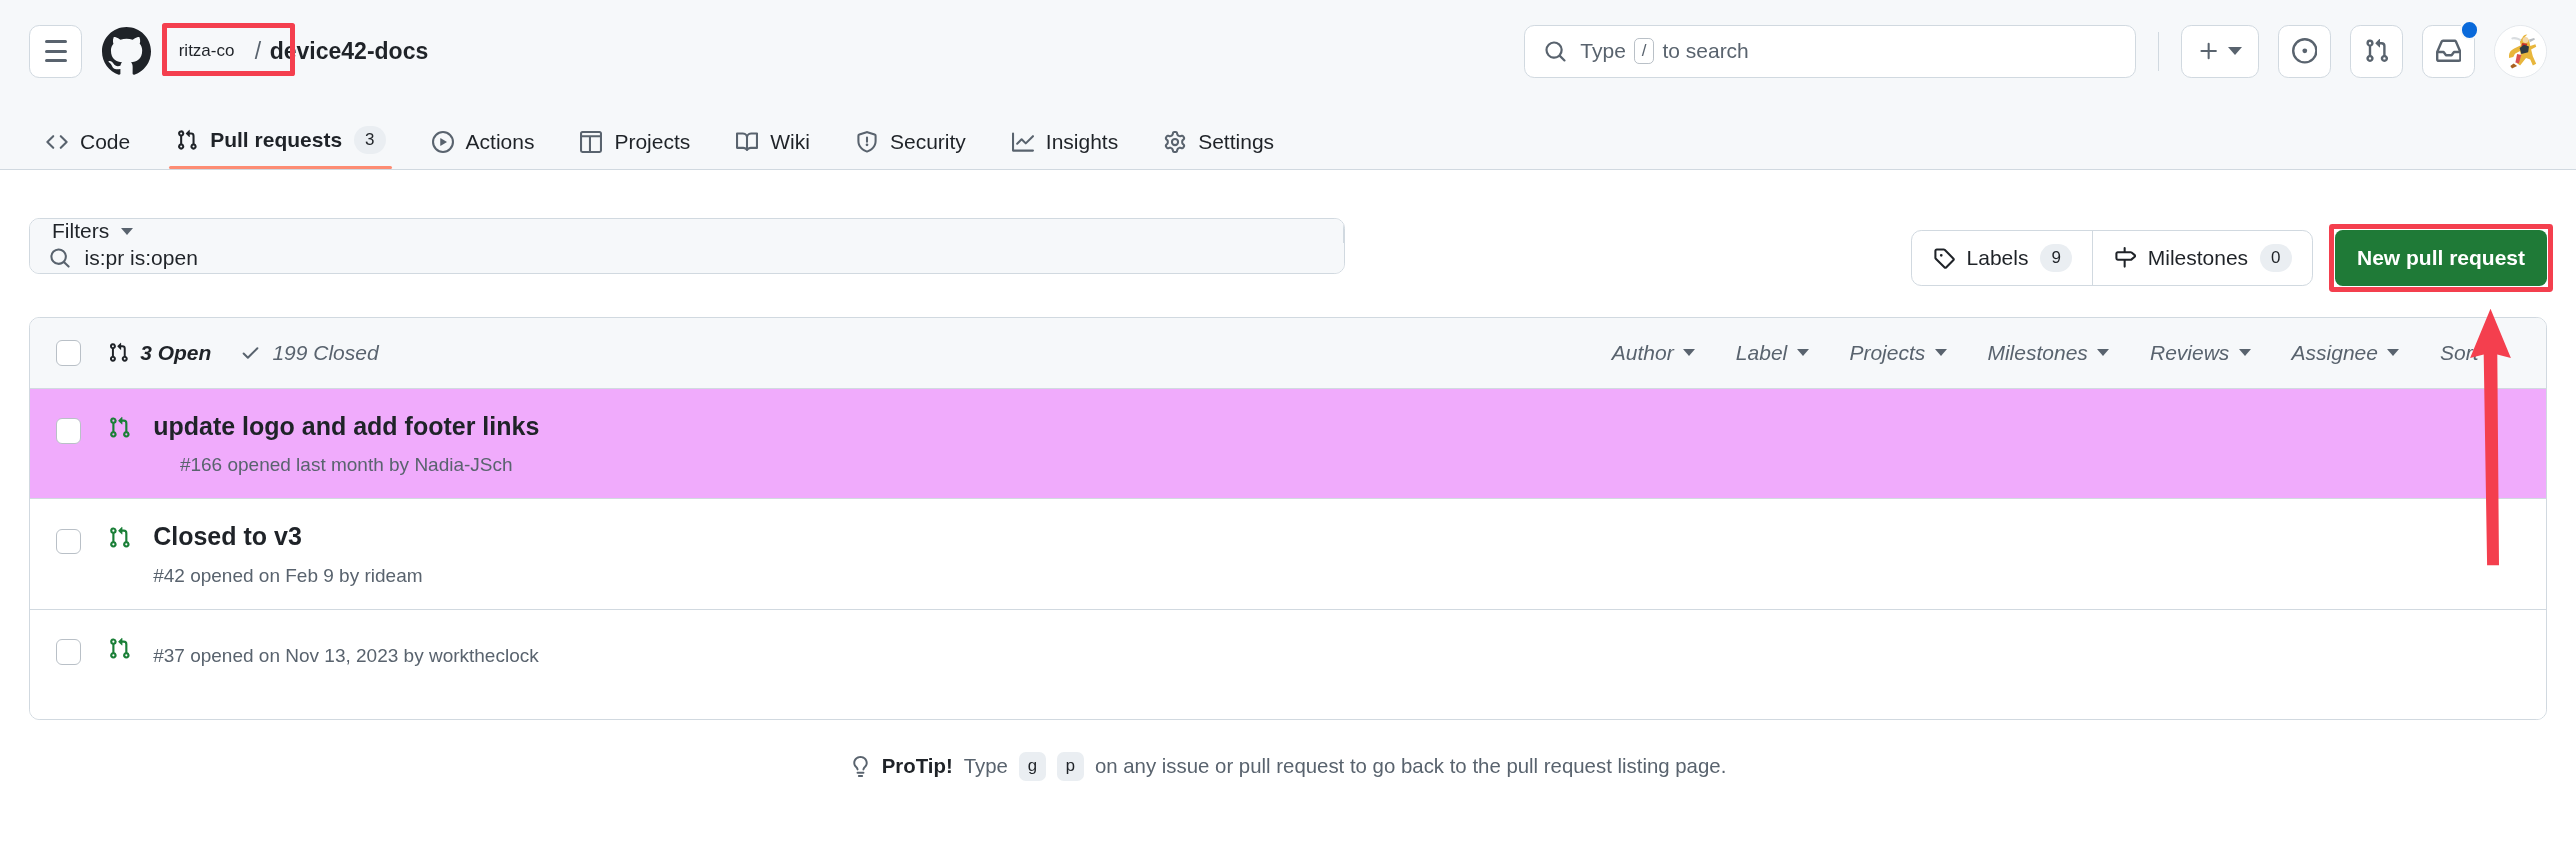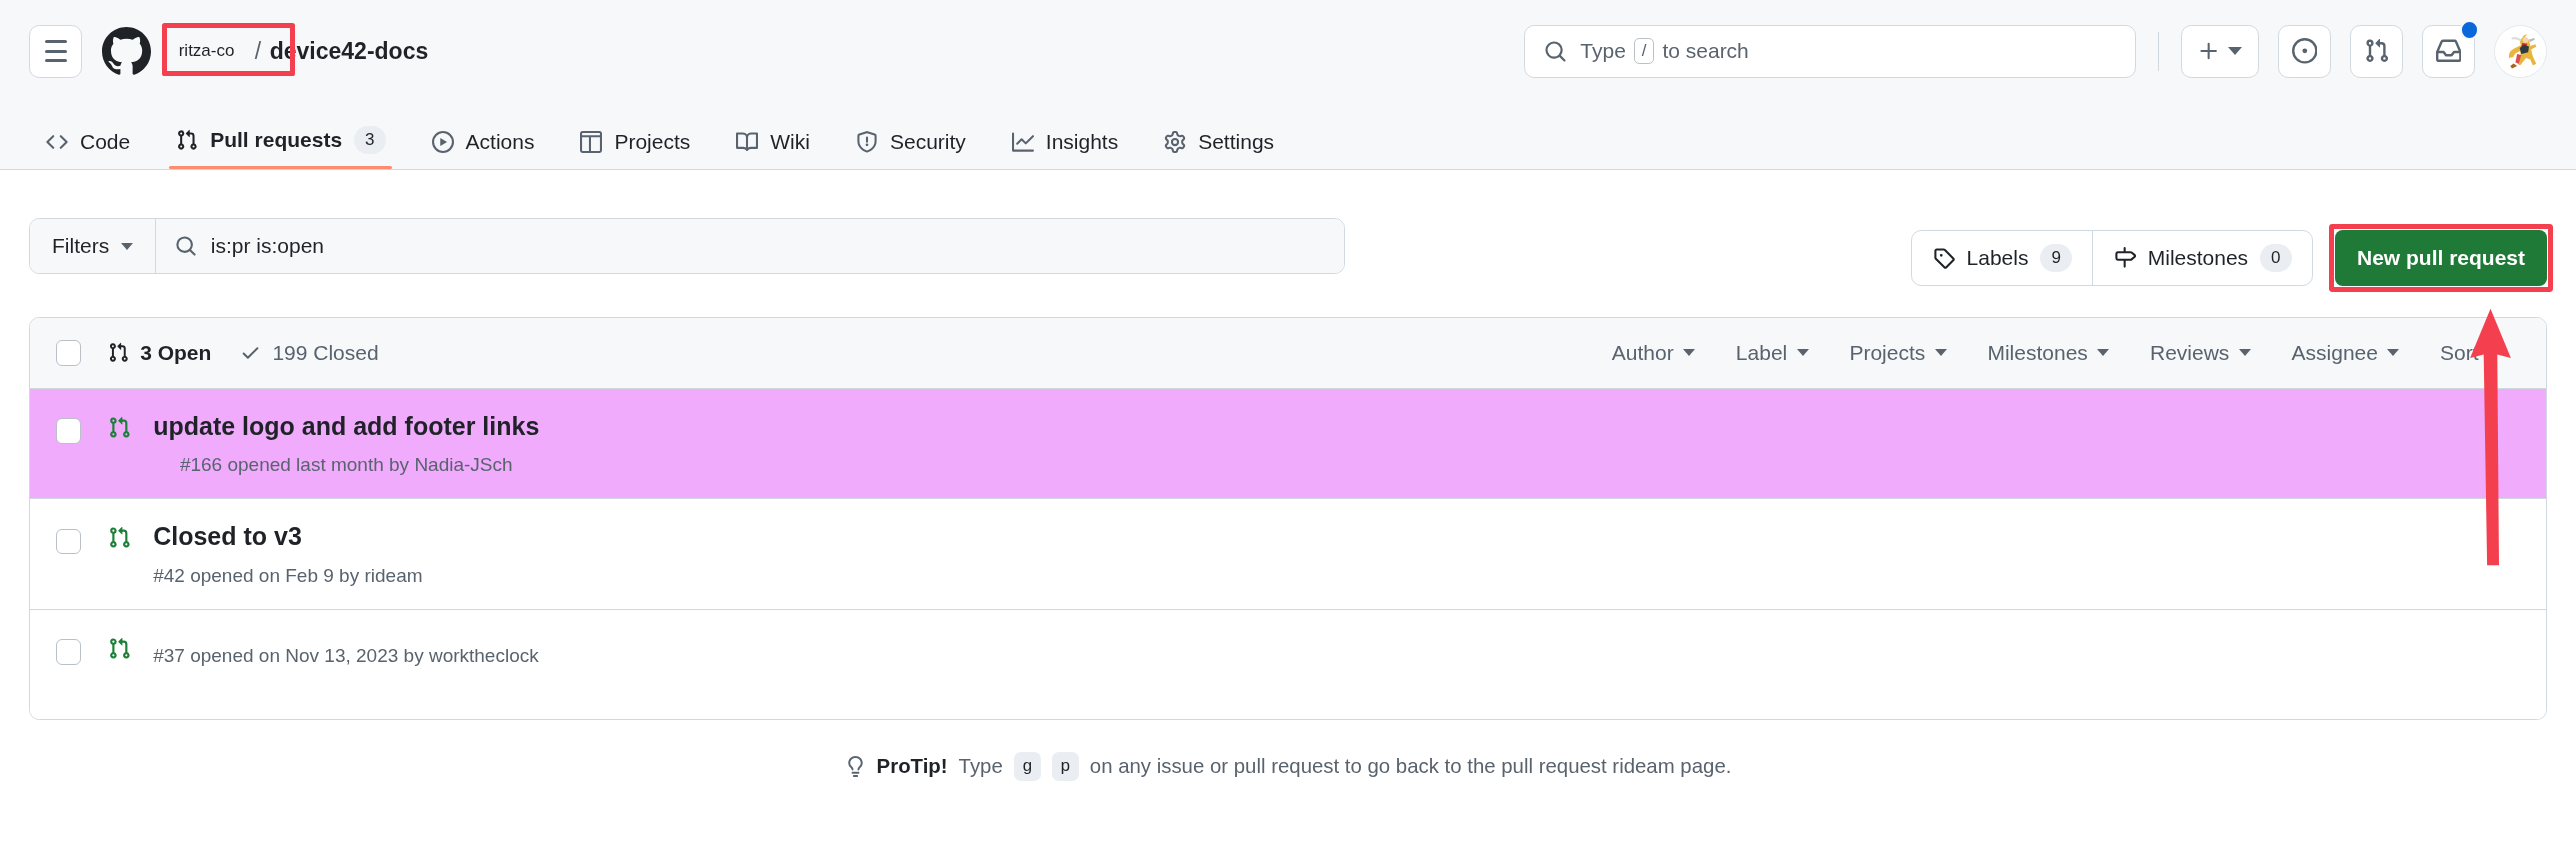--- a/index.html
+++ b/index.html
@@ -100,21 +100,21 @@
   }
 
   
   .main { padding: 0 29px; }
   .filterbar {
     display: flex; align-items: center; margin-top: 36px; position: relative;
   }
   .filters-group {
     display: flex; align-items: stretch; height: 56px;
     border: 1.3px solid #d1d9e0; border-radius: 10.2px; overflow: hidden;
-    width: 1316px; background: #ffffff;
+    width: 1316px; background: #ffffff; flex-direction: column;
   }
   .filters-btn {
     display: flex; align-items: center; gap: 12px; padding: 0 22px;
     background: #f6f8fa; border-right: 1.3px solid #d1d9e0;
     font-size: 21px; color: #1f2328; cursor: pointer; white-space: nowrap;
   }
   .filters-input {
     flex: 1; display: flex; align-items: center; gap: 13.6px; padding: 0 19px;
     background: #f6f8fa; font-size: 21px; color: #1f2328; cursor: text;
   }
@@ -148,21 +148,21 @@
     pointer-events: none; z-index: 30;
   }
 
   
   .list {
     margin-top: 31px; border: 1.3px solid #d1d9e0; border-radius: 10.2px;
     overflow: hidden; background: #ffffff;
   }
   .list-head {
     background: #f6f8fa; display: flex; align-items: center;
-    padding: 22px 25.6px; border-bottom: 1.3px solid #d1d9e0; gap: 0;
+    padding: 22px 25.6px; border-bottom: 1.3px solid #d1d9e0; gap: 0; font-style: italic;
   }
   .cb {
     width: 25.6px; height: 25.6px; border: 1.3px solid #b9c0c7; border-radius: 6px;
     background: #ffffff; flex: 0 0 auto; cursor: pointer;
   }
   .state-group { display: flex; align-items: center; gap: 29px; margin-left: 27px; }
   .state { display: flex; align-items: center; gap: 11px; font-size: 21px; cursor: pointer; white-space: nowrap; }
   .state.open { color: #1f2328; font-weight: bold; }
   .state.closed { color: #59636e; }
   .head-filters { margin-left: auto; display: flex; align-items: center; gap: 0; }
@@ -488,17 +488,17 @@
   </div>
 
   <div class="protip">
     <svg width="21" height="21" viewBox="0 0 16 16" fill="#59636e" aria-hidden="true">
         <path d="M8 1.5c-2.363 0-4 1.69-4 3.75 0 .984.424 1.625.984 2.304l.214.253c.223.264.47.556.673.848.284.411.537.896.621 1.49a.75.75 0 0 1-1.484.211c-.04-.282-.163-.547-.37-.847a8.456 8.456 0 0 0-.542-.68c-.084-.1-.173-.205-.268-.32C3.201 7.75 2.5 6.766 2.5 5.25 2.5 2.31 4.863 0 8 0s5.5 2.31 5.5 5.25c0 1.516-.701 2.5-1.328 3.259-.095.115-.184.22-.268.319-.207.245-.383.453-.541.681-.208.3-.33.565-.37.847a.751.751 0 0 1-1.485-.212c.084-.593.337-1.078.621-1.489.203-.292.45-.584.673-.848.075-.088.147-.173.213-.253.561-.679.985-1.32.985-2.304 0-2.06-1.637-3.75-4-3.75ZM5.75 12h4.5a.75.75 0 0 1 0 1.5h-4.5a.75.75 0 0 1 0-1.5ZM6 15.25a.75.75 0 0 1 .75-.75h2.5a.75.75 0 0 1 0 1.5h-2.5a.75.75 0 0 1-.75-.75Z"></path>
       </svg>
     <b>ProTip!</b>
     <span>Type</span>
     <span class="kbd">g</span>
     <span class="kbd">p</span>
-    <span>on any issue or pull request to go back to the pull request rideam page.</span>
+    <span>on any issue or pull request to go back to the pull request listing page.</span>
   </div>
 
 </div>
 
 
 </body></html>

